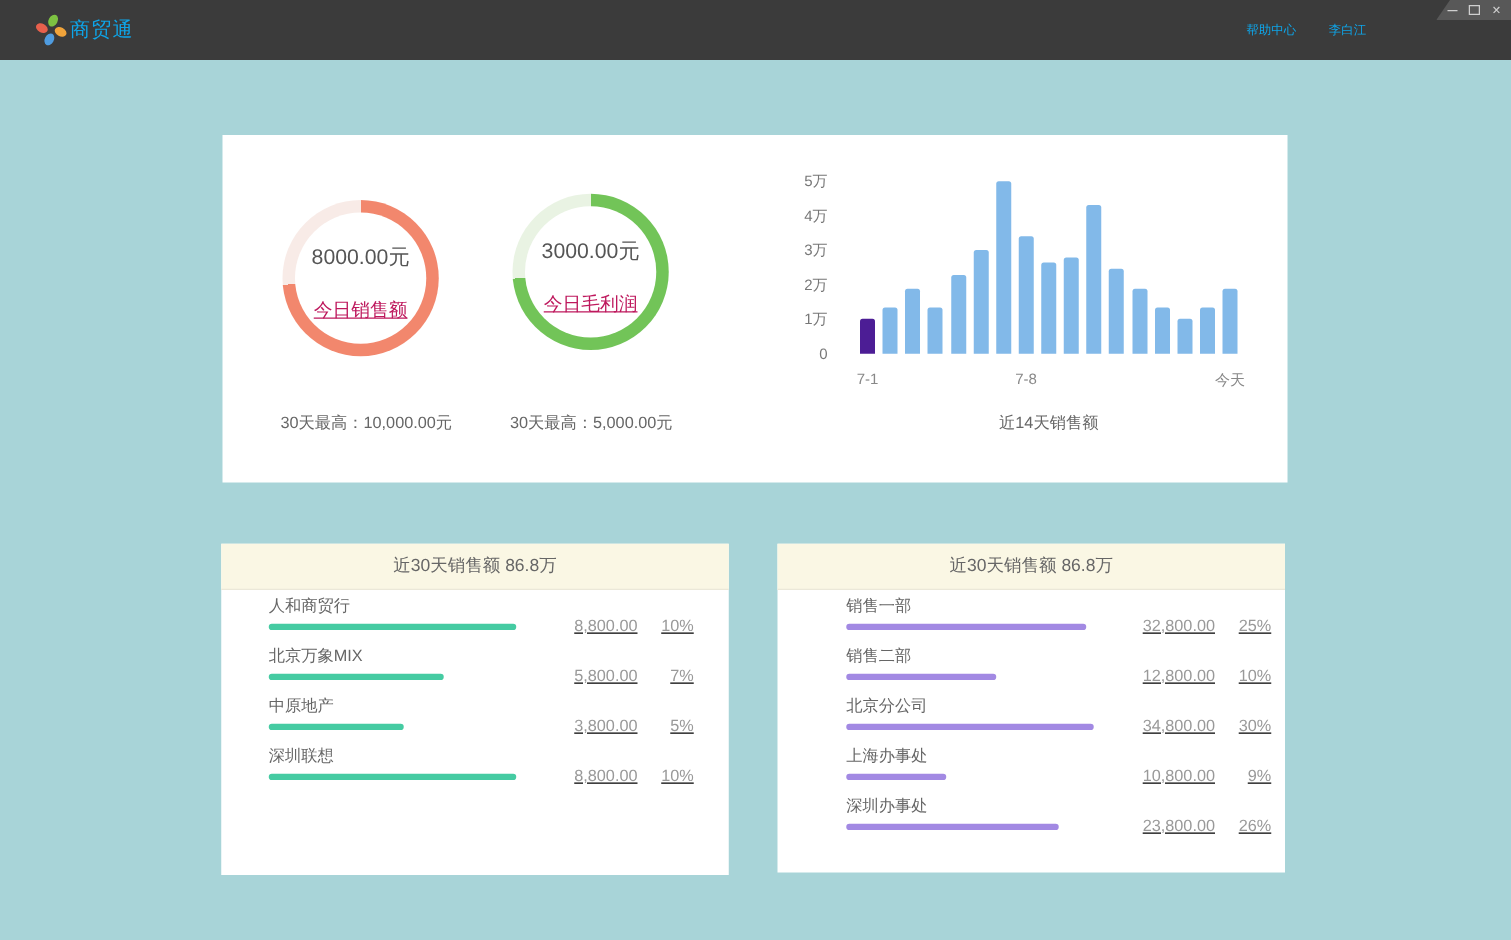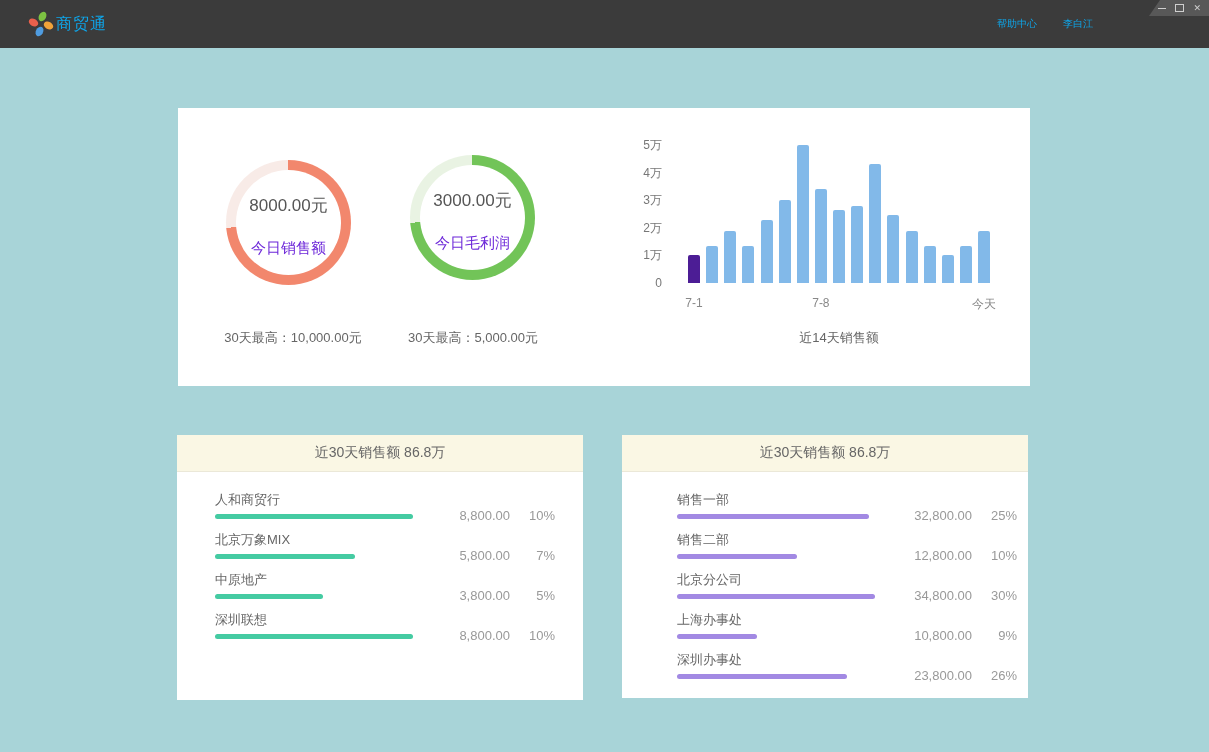--- a/index.html
+++ b/index.html
@@ -27,49 +27,49 @@
 
   
   .donut-box{position:absolute;width:125px;height:125px;}
   .donut-box.d0{left:48px;top:52px;}
   .donut-box.d1{left:232px;top:47px;}
   .ring{position:absolute;inset:0;border-radius:50%;}
   .ring::after{content:"";position:absolute;inset:10px;background:#ffffff;border-radius:50%;}
   .donut-center{position:absolute;inset:0;display:flex;flex-direction:column;align-items:center;
     justify-content:center;gap:22px;transform:translateY(3px);z-index:2;}
   .donut-value{font-size:17px;color:#555555;}
-  .donut-label{font-size:15px;color:#6d28d9;}
+  .donut-label{font-size:15px;color:#be185d;text-decoration:underline;}
   .footnote{position:absolute;top:221px;width:230px;text-align:center;font-size:13px;color:#666666;}
   .footnote.fn0{left:0;}
   .footnote.fn1{left:180px;}
 
   
   .chart{position:absolute;left:430px;top:30px;width:410px;height:240px;}
   .y-labels{position:absolute;left:0;top:0;width:54px;height:160px;}
   .y-labels div{position:absolute;right:0;font-size:12px;line-height:12px;color:#777777;}
   .plot{position:absolute;left:80px;top:7px;width:302px;height:138px;
     display:flex;justify-content:space-between;align-items:flex-end;}
   .bar{width:12px;background:#82b9e9;border-radius:2px 2px 0 0;position:relative;}
   .xlab{position:absolute;top:calc(100% + 13px);left:50%;transform:translateX(-50%);
     font-size:12px;color:#888888;white-space:nowrap;}
   .chart-title{position:absolute;left:80px;top:191px;width:302px;text-align:center;
     font-size:13px;color:#666666;}
 
   
   .panel-header{height:37px;background:#faf7e4;border-bottom:1px solid #ebe8d8;
     display:flex;align-items:center;justify-content:center;font-size:14px;color:#666666;box-sizing:border-box;}
-  .rows{padding-top:20px;}
+  .rows{padding-top:5px;}
   .prow{display:flex;justify-content:space-between;align-items:flex-end;margin-bottom:13px;}
   .panel-left .prow{padding:0 53px 0 38px;}
   .panel-right .prow{padding:0 36px 0 55px;}
   .prow-left{width:200px;}
   .prow-name{font-size:13px;color:#666666;line-height:16px;margin-bottom:6px;}
   .prow-track{width:200px;height:5px;}
   .prow-bar{height:5px;border-radius:3px;}
-  .prow-vals{display:flex;margin-bottom:-4px;}
+  .prow-vals{display:flex;margin-bottom:-4px;text-decoration:underline;}
   .prow-amount{display:inline-block;width:95px;text-align:right;font-size:13px;color:#999999;}
   .prow-pct{display:inline-block;width:45px;text-align:right;font-size:13px;color:#999999;}
 </style>
 </head>
 <body>
 
 <div class="page">
 
   <div class="titlebar">
     <div class="titlebar-left">

